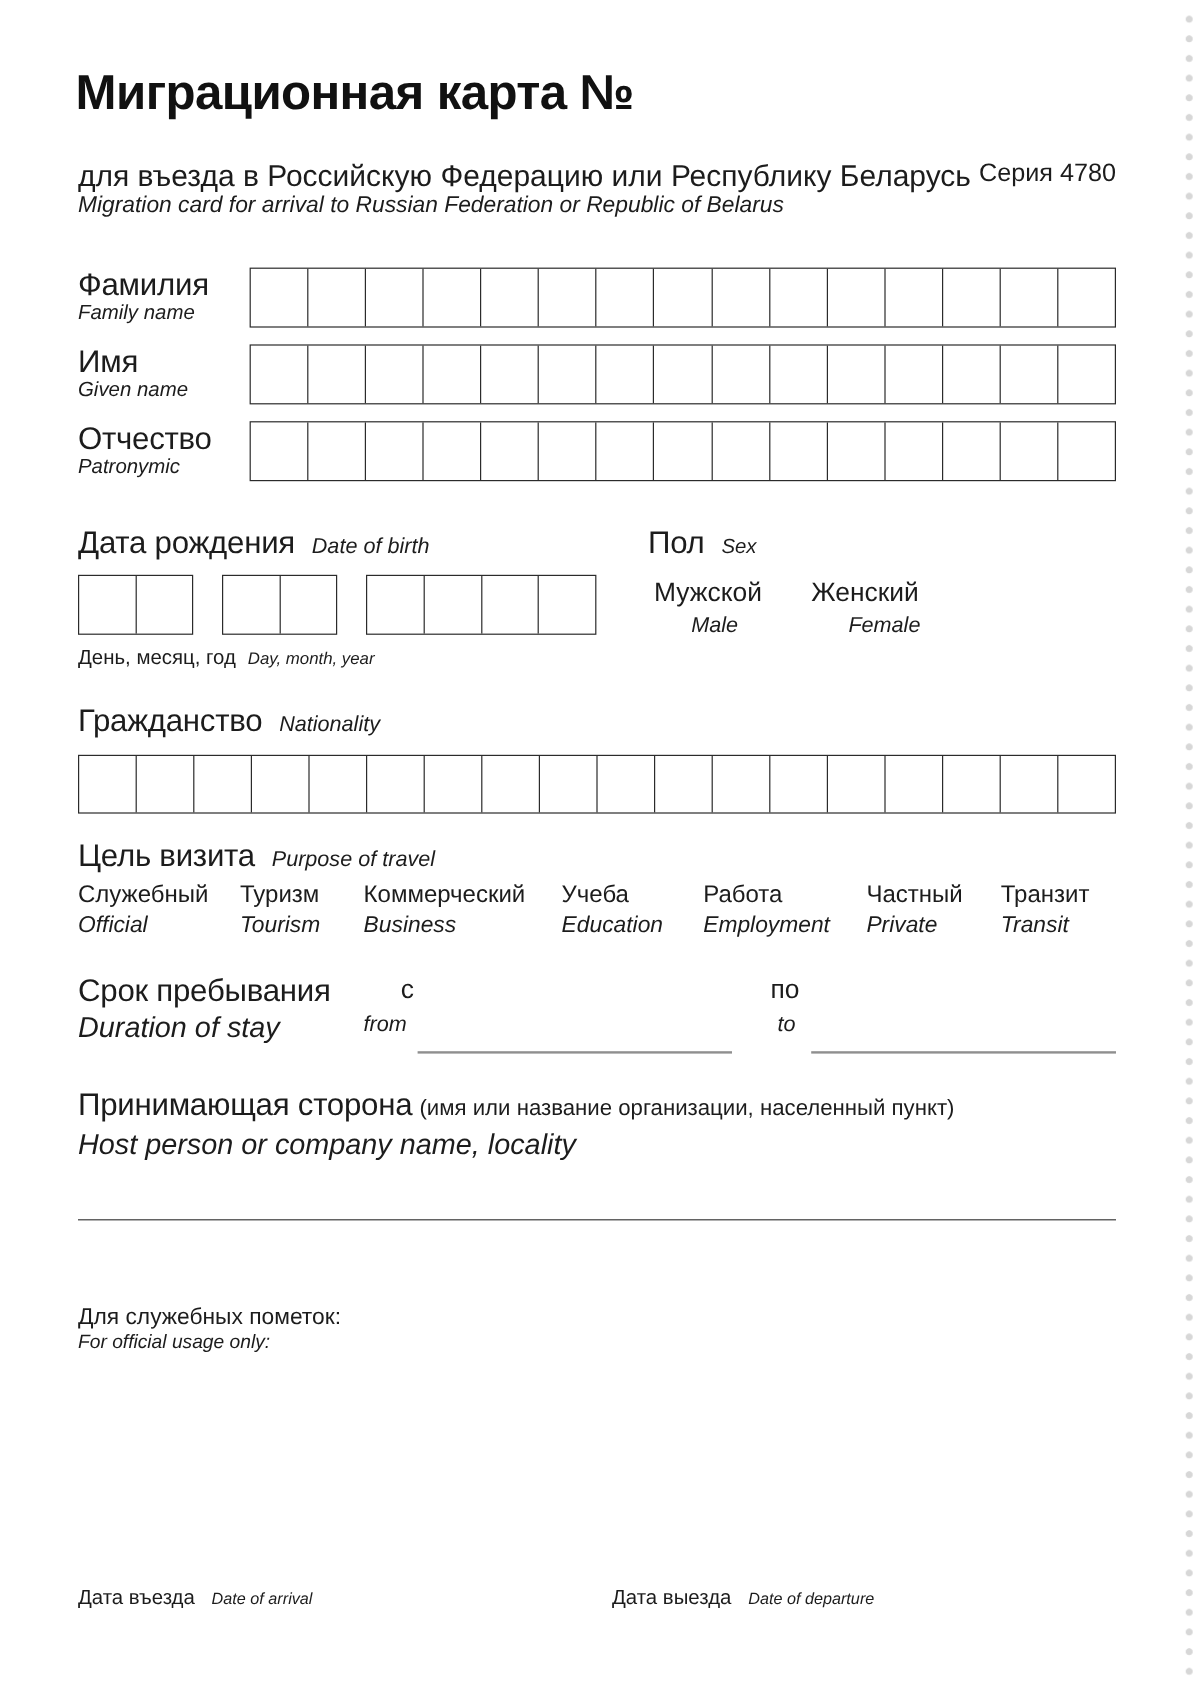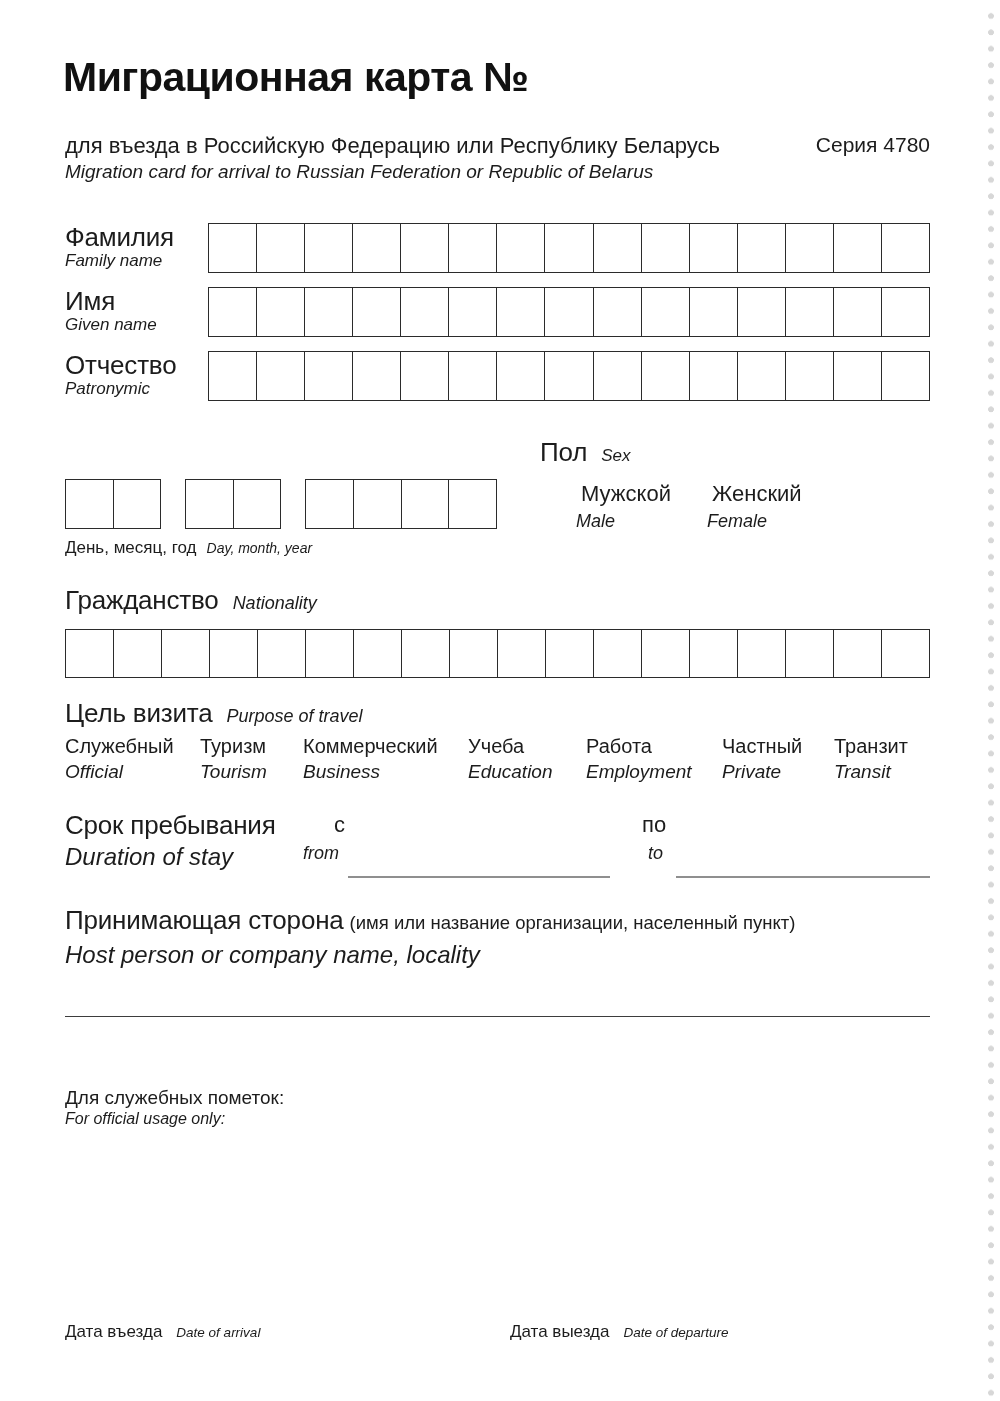--- a/index.html
+++ b/index.html
@@ -30,21 +30,21 @@
 
   .abs { position: absolute; }
 
   .title {
     left: 63px; top: 54px;
     font-size: 41px;
     font-weight: 700;
     letter-spacing: -0.5px;
     color: #111;
   }
-  .subtitle-ru { left: 65px; top: 133px; font-size: 22px; }
+  .subtitle-ru { left: 65px; top: 133px; font-size: 25px; }
   .subtitle-en { left: 65px; top: 161px; font-size: 19px; font-style: italic; }
   .series { top: 133px; right: 70px; font-size: 21px; }
 
   .label-ru { font-size: 26px; line-height: 1.08; letter-spacing: -0.2px; }
   .label-en { font-size: 17px; font-style: italic; line-height: 1.2; }
 
   
   .grid {
     display: flex;
     border: 1.5px solid #2b2b2b;
@@ -66,21 +66,21 @@
   .birth-head { left: 65px; top: 437px; }
   .birth-box { top: 479px; height: 50px; }
   .birth-day   { left: 65px;  width: 96px; }
   .birth-month { left: 185px; width: 96px; }
   .birth-year  { left: 305px; width: 192px; }
   .birth-hint { left: 65px; top: 538px; font-size: 17px; }
   .birth-hint .en { font-size: 14px; font-style: italic; margin-left: 10px; }
 
   .sex-head { left: 540px; top: 437px; }
   .sex-head .en { font-size: 17px; }
-  .sex-option .ru { font-size: 22px; display: block; margin-left: 36px; }
+  .sex-option .ru { font-size: 22px; display: block; }
   .sex-option .en { font-size: 18px; font-style: italic; display: block; margin-top: 4px; margin-left: 31px; }
   .sex-male   { left: 545px; top: 481px; }
   .sex-female { left: 676px; top: 481px; }
 
   .nat-head { left: 65px; top: 585px; }
   .nat-grid { left: 65px; top: 629px; width: 865px; height: 49px; }
 
   .purpose-head { left: 65px; top: 698px; }
   .purpose-option .ru { font-size: 20px; display: block; }
   .purpose-option .en { font-size: 19px; font-style: italic; display: block; margin-top: 3px; }
@@ -195,20 +195,23 @@
         <div class="cell"></div>
         <div class="cell"></div>
         <div class="cell"></div>
         <div class="cell"></div>
         <div class="cell"></div>
         <div class="cell"></div>
         <div class="cell"></div>
       </div>
   </div>
 
+  <div class="abs section-head birth-head">
+    <span class="ru">Дата рождения</span><span class="en">Date of birth</span>
+  </div>
   <div class="abs grid birth-box birth-day">
       <div class="cell"></div>
       <div class="cell"></div>
     </div>
   <div class="abs grid birth-box birth-month">
       <div class="cell"></div>
       <div class="cell"></div>
     </div>
   <div class="abs grid birth-box birth-year">
       <div class="cell"></div>

